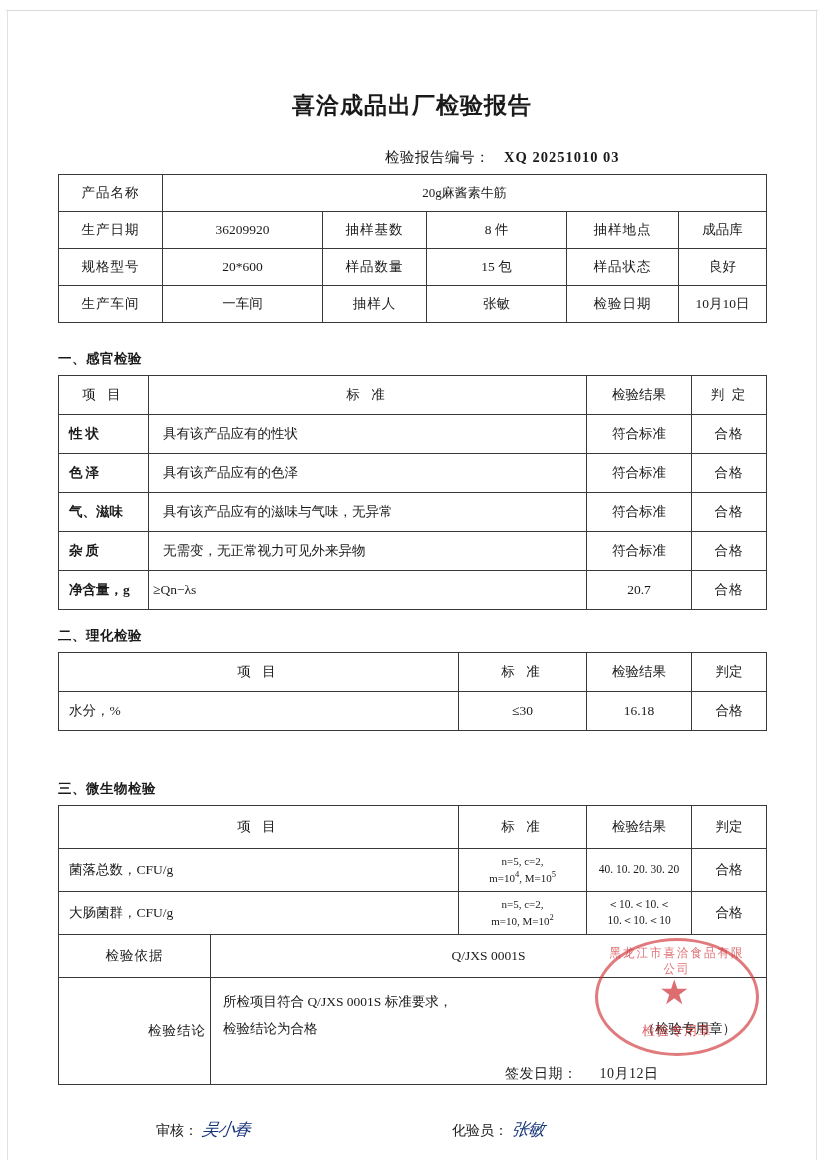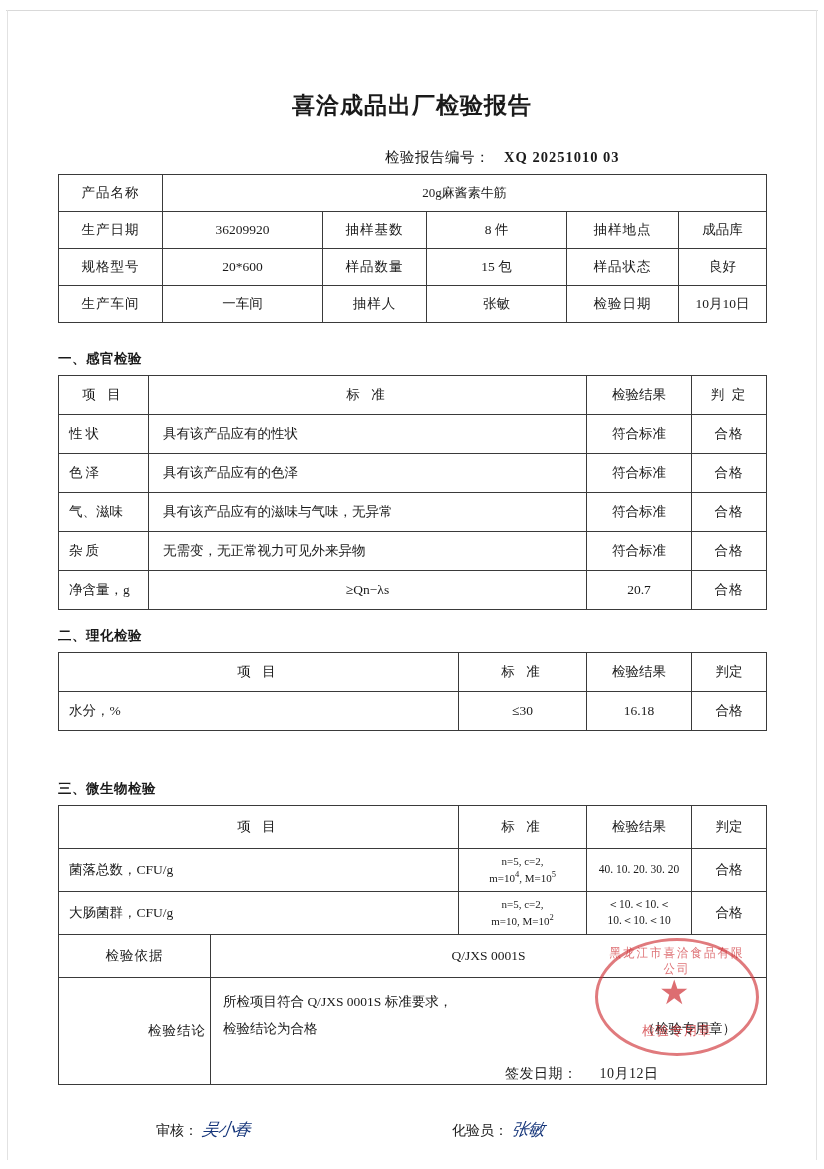--- a/index.html
+++ b/index.html
@@ -88,23 +88,23 @@
     letter-spacing: 0.5px;
     font-family: "Liberation Sans", "DejaVu Sans", sans-serif;
   }
   #sec1 { left: 58px; top: 350px; text-align: center; }
   #sec2 { left: 58px; top: 627px; }
   #sec3 { left: 58px; top: 780px; }
 
   
   #sensory-table { left: 58px; top: 375px; width: 708px; }
   #sensory-table td { height: 38px; }
-  #sensory-table td.item { text-align: left; padding-left: 10px; letter-spacing: 3px; }
+  #sensory-table td.item { text-align: left; padding-left: 10px; letter-spacing: 3px; font-weight: bold; }
   #sensory-table td.std { text-align: left; padding-left: 14px; }
-  #sensory-table td.std-c { text-align: center; margin-top: 12px; }
+  #sensory-table td.std-c { text-align: left; margin-top: 12px; }
   #sensory-table td.res { text-align: center; }
   #sensory-table td.jud { text-align: center; letter-spacing: 1px; }
   #sensory-table td.hdr { text-align: center; letter-spacing: 4px; }
 
   
   #physchem-table { left: 58px; top: 652px; width: 708px; }
   #physchem-table td { height: 38px; }
   #physchem-table td.item { text-align: left; padding-left: 10px; }
   #physchem-table td.hdr { text-align: center; letter-spacing: 4px; }
   #physchem-table td.c { text-align: center; }

